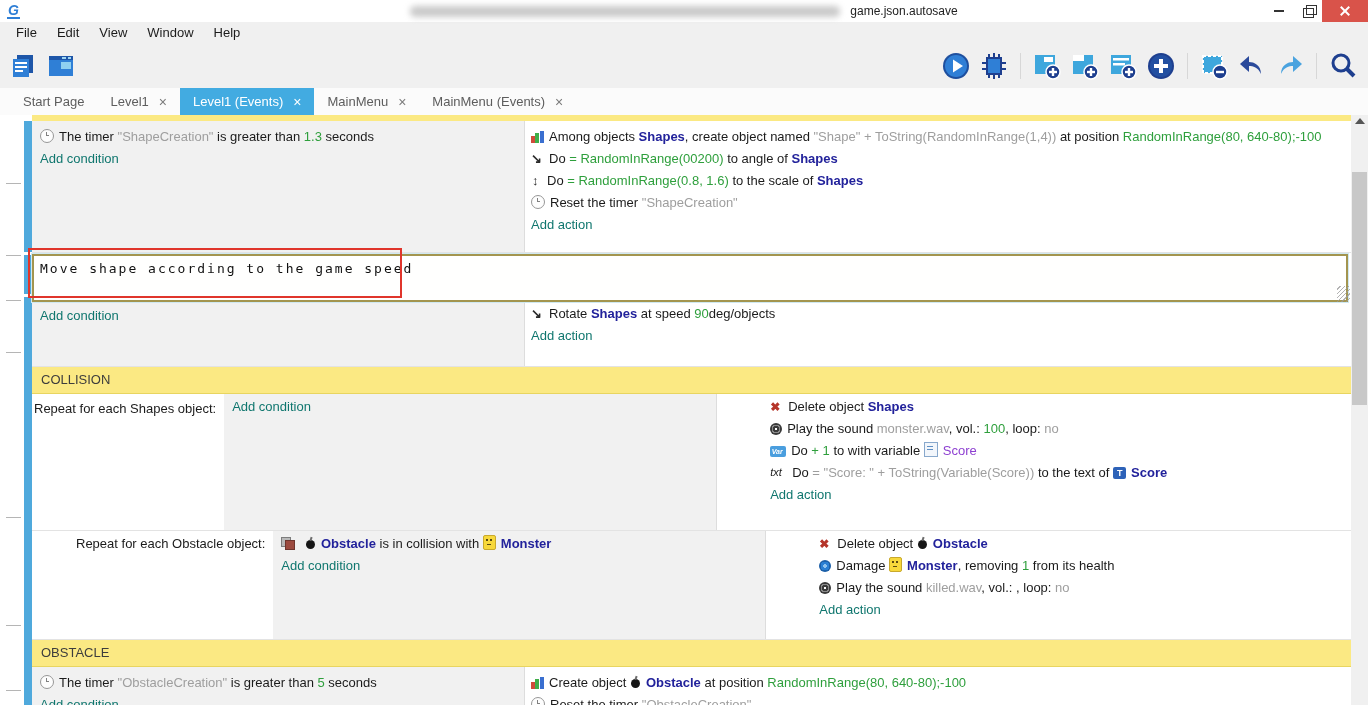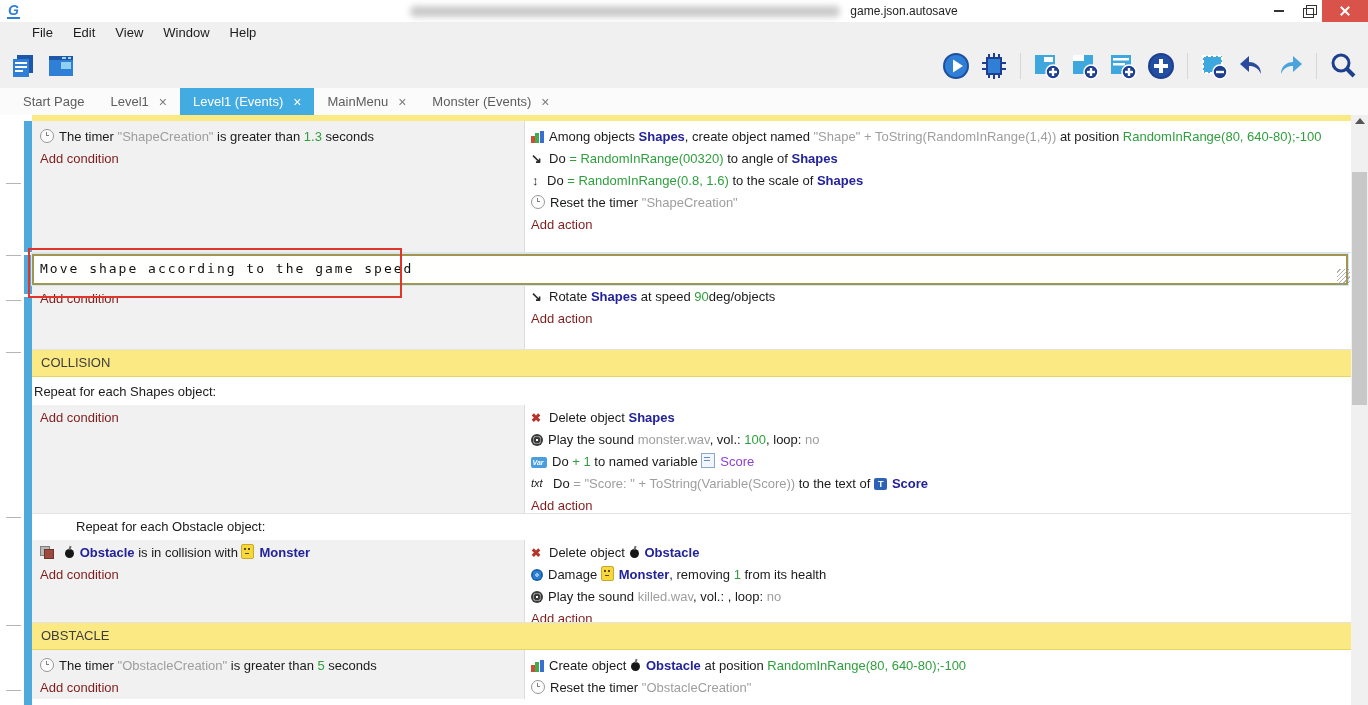--- a/index.html
+++ b/index.html
@@ -17,21 +17,21 @@
   .winbtn{width:29px;height:22px;display:flex;align-items:center;justify-content:center;position:relative;}
   .wb-min::before{content:"";width:10px;height:2px;background:#333;}
   .wb-max::before{content:"";width:9px;height:8px;border:1px solid #333;background:#fff;position:absolute;left:10px;top:8px;}
   .wb-max::after{content:"";width:9px;height:8px;border:1px solid #333;position:absolute;left:13px;top:5px;}
   .wb-close{width:46px;background:#d9534a;}
   .wb-close::before,.wb-close::after{content:"";position:absolute;width:12px;height:2px;background:#fff;left:17px;top:10px;}
   .wb-close::before{transform:rotate(45deg);}
   .wb-close::after{transform:rotate(-45deg);}
 
   
-  .menubar{height:22px;background:#f0f0f0;display:flex;align-items:center;padding-left:22px;}
+  .menubar{height:22px;background:#f0f0f0;display:flex;align-items:center;padding-left:6px;}
   .menuitem{padding:0 10px;height:22px;line-height:22px;}
 
   
   .toolbar{height:44px;background:#f0f0f0;display:flex;align-items:center;}
   .tbgroup{display:flex;align-items:center;gap:8px;}
   .tbleft{padding-left:8px;}
   .tbspacer{flex:1;}
   .tbright{padding-right:10px;}
   .tbicon{width:30px;height:30px;display:flex;align-items:center;justify-content:center;}
   .tbsep{width:1px;height:26px;background:#d7d7d7;margin:0 3px;}
@@ -49,24 +49,24 @@
   .bargap{position:absolute;left:24px;width:8px;height:3px;background:#fff;}
   .tick{position:absolute;left:6px;width:15px;height:1px;background:#b5b5b5;}
   .rows{position:absolute;left:0;top:0;right:0;}
   .stripe{margin-left:32px;}
   .event{display:flex;margin-left:32px;border-bottom:1px solid #e3e3e3;background:#fff;overflow:hidden;}
   .cond{width:476px;flex:none;background:#f1f1f1;border-right:1px solid #dddddd;padding:5px 8px 0 8px;overflow:hidden;}
   .acts{flex:1;padding:5px 6px 0 6px;overflow:hidden;}
   .rheader{margin-left:0;padding:4px 0 2px 2px;background:#fff;}
   .rbody{display:flex;overflow:hidden;}
   .rbody .cond{padding-top:2px;}
-  .rbody .acts{padding-top:2px;}
-  .revent{margin-left:32px;border-bottom:1px solid #e3e3e3;background:#fff;display:flex;flex-direction:column;overflow:hidden;}
+  .rbody .acts{padding-top:2px;margin-left:47px;}
+  .revent{margin-left:32px;border-bottom:1px solid #e3e3e3;background:#fff;display:flex;flex-direction:row;overflow:hidden;gap:8px;}
   .line{line-height:22px;white-space:pre-wrap;}
-  .placeholder{color:#7f1d1d;}
+  .placeholder{color:#0f766e;}
   .banner{margin-left:32px;background:#fbe983;color:#3d3d3d;line-height:26px;padding-left:9px;border-bottom:1px solid #e8d560;}
 
   
   .t-green{color:#2e9f3c;}
   .t-gray{color:#9e9e9e;}
   .t-obj{color:#22229b;font-weight:bold;}
   .t-purple{color:#8d3fd1;}
 
   
   .ic{display:inline-block;vertical-align:-2px;margin-right:5px;position:relative;width:13px;height:13px;}
@@ -100,21 +100,21 @@
   .ic-monster{width:11px;height:13px;background:#f7d83b;border:1px solid #c9a92c;border-radius:2px;}
   .ic-monster::before{content:"";position:absolute;left:2px;top:3px;width:2px;height:2px;background:#5a4a10;box-shadow:4px 0 0 #5a4a10;}
   .ic-monster::after{content:"";position:absolute;left:3px;top:8px;width:4px;height:1px;background:#5a4a10;}
   .ic-obstacle{width:11px;height:13px;}
   .ic-obstacle::before{content:"";position:absolute;left:1px;top:3px;width:9px;height:9px;border-radius:50%;background:#161616;}
   .ic-obstacle::after{content:"";position:absolute;left:5px;top:0;width:2px;height:4px;background:#6b6b6b;transform:rotate(20deg);}
   .ic-damage{width:12px;height:12px;border-radius:50%;
       background:radial-gradient(circle,#8fc3ef 0 2px,#2a7fd4 2px 4.5px,#1b5fa8 4.5px);}
 
   
-  .commentrow{margin-left:32px;height:33px;position:relative;background:#fff;}
+  .commentrow{margin-left:32px;height:50px;position:relative;background:#fff;}
   .commentbox{position:absolute;left:0;top:1px;right:3px;bottom:1px;background:#fffffe;
       border:2px solid #a3954f;box-shadow:0 0 0 1px #cfe9f2;
       font-family:"DejaVu Sans Mono",monospace;font-size:13px;letter-spacing:2px;color:#111;
       padding:5px 16px 0 6px;overflow:hidden;}
   .resizegrip{position:absolute;right:1px;bottom:1px;width:13px;height:16px;
       background:repeating-linear-gradient(135deg,transparent 0 2px,#9a9a9a 2px 3px);opacity:.75;}
   .annotation{position:absolute;left:28px;top:133px;width:370px;height:46px;border:2px solid #e0352b;z-index:30;}
 
   
   .ystrip{height:6px;background:#fbe983;}
@@ -270,21 +270,21 @@
   </div>
   <div class="tab active">
     <span>Level1 (Events)</span>
       <span class="x">×</span>
   </div>
   <div class="tab">
     <span>MainMenu</span>
       <span class="x">×</span>
   </div>
   <div class="tab">
-    <span>Monster (Events)</span>
+    <span>MainMenu (Events)</span>
       <span class="x">×</span>
   </div>
 </div>
 
 <div id="sheet">
   <div class="gutterbar"></div>
   <div class="bargap" style="top:137px;"></div>
   <div class="bargap" style="top:179px;"></div>
   <div class="tick" style="top:68px;"></div>
   <div class="tick" style="top:140px;"></div>
@@ -298,21 +298,21 @@
 
     <div class="stripe ystrip"></div>
 
     <div class="event" style="height:131px;">
       <div class="cond">
         <div class="line"><span class="ic ic-timer"></span><span>The timer </span><span class="t-gray">"ShapeCreation"</span><span> is greater than </span><span class="t-green">1.3</span><span> seconds</span></div>
         <div class="line placeholder">Add condition</div>
       </div>
       <div class="acts">
         <div class="line"><span class="ic ic-create"></span><span>Among objects </span><span class="t-obj">Shapes</span><span>, create object named </span><span class="t-gray">"Shape" + ToString(RandomInRange(1,4))</span><span> at position </span><span class="t-green">RandomInRange(80, 640-80);-100</span></div>
-        <div class="line"><span class="ic ic-angle"></span><span>Do </span><span class="t-green">= RandomInRange(00320)</span><span> to angle of </span><span class="t-obj">Shapes</span></div>
+        <div class="line"><span class="ic ic-angle"></span><span>Do </span><span class="t-green">= RandomInRange(00200)</span><span> to angle of </span><span class="t-obj">Shapes</span></div>
         <div class="line"><span class="ic ic-scale"></span><span>Do </span><span class="t-green">= RandomInRange(0.8, 1.6)</span><span> to the scale of </span><span class="t-obj">Shapes</span></div>
         <div class="line"><span class="ic ic-timer"></span><span>Reset the timer </span><span class="t-gray">"ShapeCreation"</span></div>
         <div class="line placeholder">Add action</div>
       </div>
     </div>
 
     <div class="commentrow">
       <div class="commentbox">Move shape according to the game speed</div>
       <div class="resizegrip"></div>
     </div>
@@ -331,21 +331,21 @@
 
     <div class="revent" style="height:136px;">
       <div class="rheader line">Repeat for each Shapes object:</div>
       <div class="rbody" style="flex:1;">
         <div class="cond">
           <div class="line placeholder">Add condition</div>
         </div>
         <div class="acts">
           <div class="line"><span class="ic ic-delete"></span><span>Delete object </span><span class="t-obj">Shapes</span></div>
           <div class="line"><span class="ic ic-sound"></span><span>Play the sound </span><span class="t-gray">monster.wav</span><span>, vol.: </span><span class="t-green">100</span><span>, loop: </span><span class="t-gray">no</span></div>
-          <div class="line"><span class="ic ic-variable"></span><span>Do </span><span class="t-green">+ 1</span><span> to named variable </span><span class="ic ic-scorevar"></span><span class="t-purple">Score</span></div>
+          <div class="line"><span class="ic ic-variable"></span><span>Do </span><span class="t-green">+ 1</span><span> to with variable </span><span class="ic ic-scorevar"></span><span class="t-purple">Score</span></div>
           <div class="line"><span class="ic ic-txt"></span><span>Do </span><span class="t-gray">= "Score: " + ToString(Variable(Score))</span><span> to the text of </span><span class="ic ic-textobj"></span><span class="t-obj">Score</span></div>
           <div class="line placeholder">Add action</div>
         </div>
       </div>
     </div>
 
     <div class="revent" style="height:108px;">
       <div class="rheader line" style="padding-top:2px;padding-left:44px;">Repeat for each Obstacle object:</div>
       <div class="rbody" style="flex:1;">
         <div class="cond">

